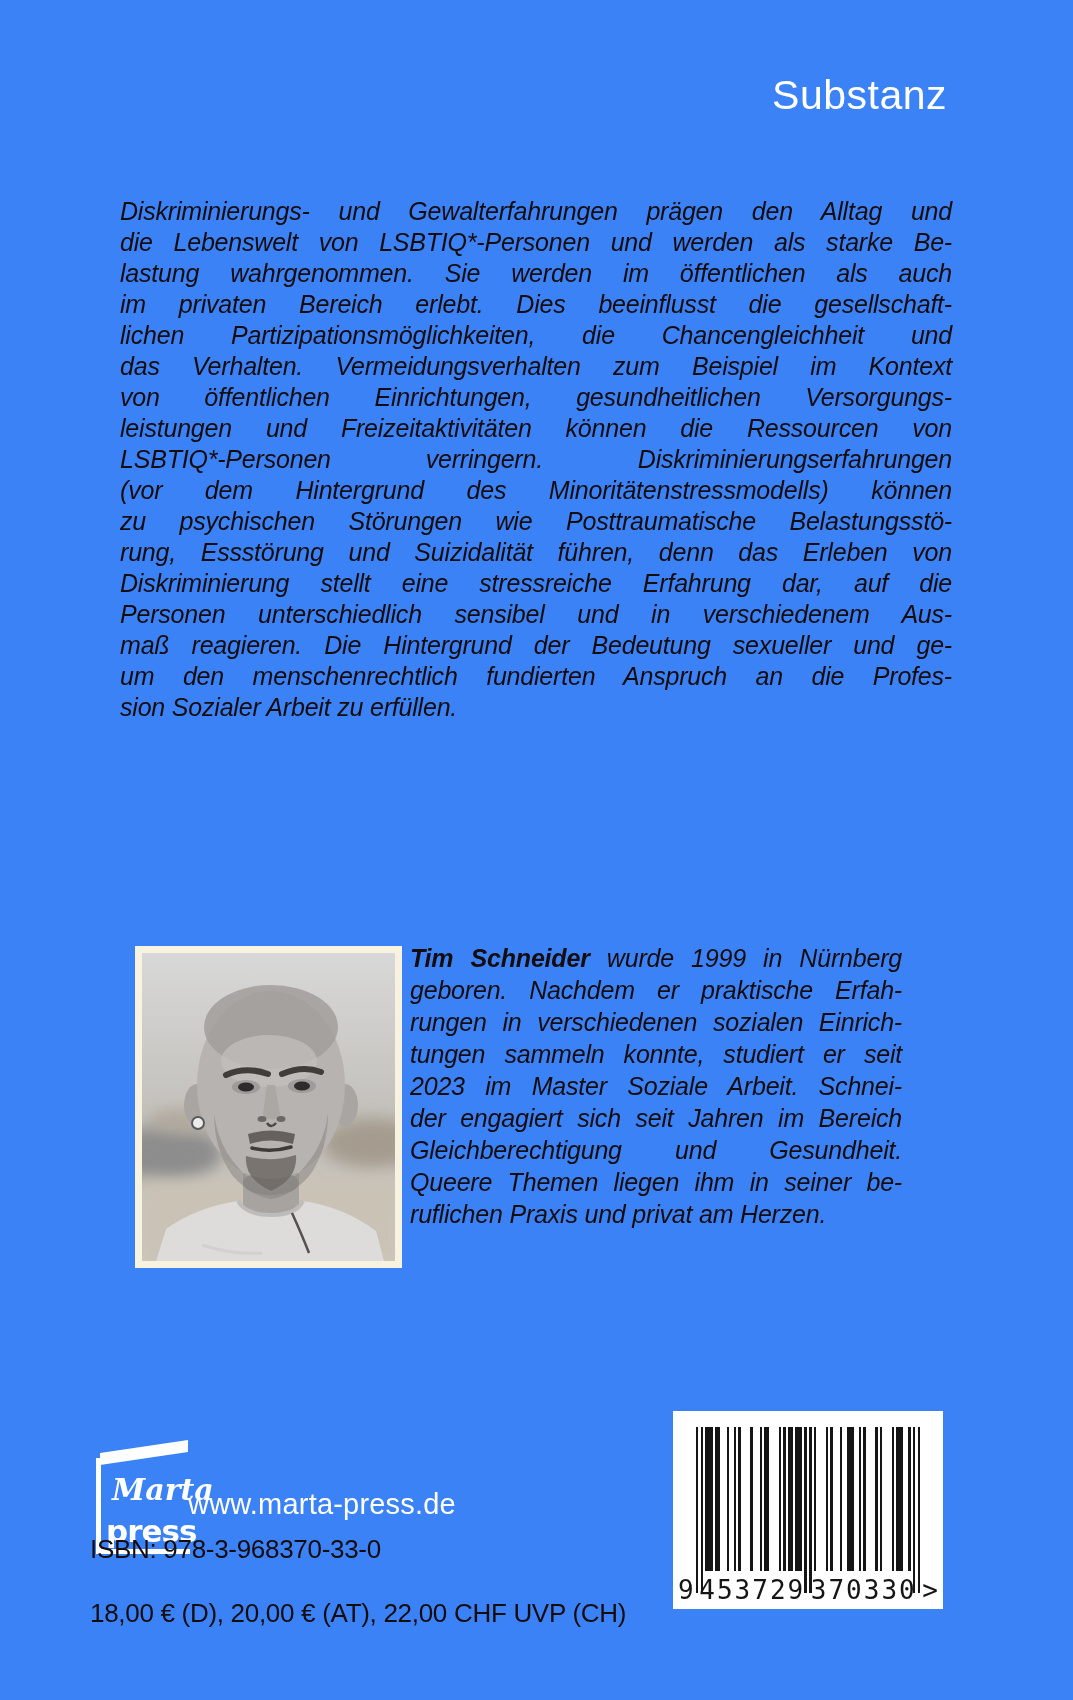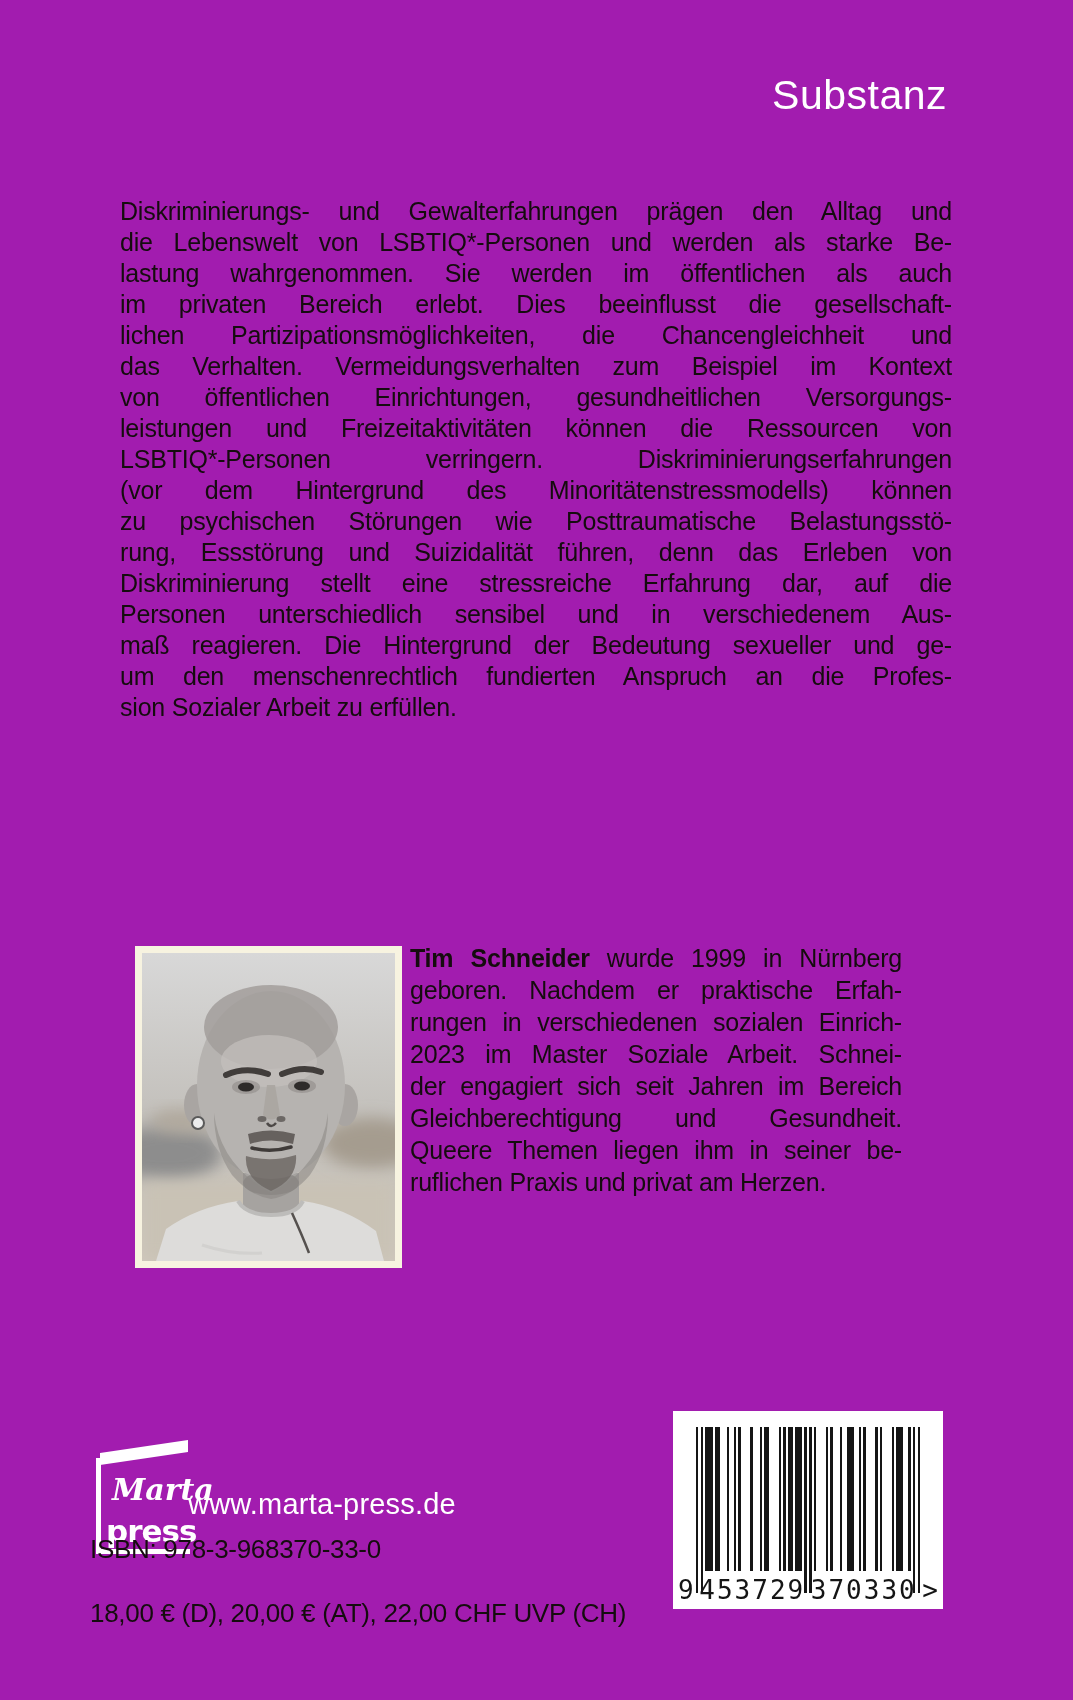--- a/index.html
+++ b/index.html
@@ -1,33 +1,33 @@
 <!DOCTYPE html>
 <html><head>
 <meta charset="utf-8">
 <style>
   html,body { margin:0; padding:0; background:#555; }
   .cover {
     position:relative; width:1073px; height:1700px;
-    background:#a21caf; overflow:hidden;
+    background:#3b82f6; overflow:hidden;
     font-family:"Liberation Sans", sans-serif;
   }
   .series {
     position:absolute; top:72px; right:126px;
     color:#ffffff; font-size:41px; letter-spacing:0.5px;
   }
   .blurb {
     position:absolute; left:120px; top:196px; width:832px;
     color:#150c0e; font-size:25px; line-height:31px; letter-spacing:-0.2px;
   }
   .bio {
     position:absolute; left:410px; top:942px; width:492px;
     color:#150c0e; font-size:25px; line-height:32px; letter-spacing:-0.2px;
   }
-  .jline { text-align:justify; text-align-last:justify; white-space:nowrap; }
+  .jline { text-align:justify; text-align-last:justify; white-space:nowrap;font-style:italic; }
   .jline.last { text-align-last:left; }
   .bio b { font-weight:bold; }
   .photo {
     position:absolute; left:135px; top:946px;
     width:253px; height:308px;
     border:7px solid #f7f3e0; background:#c9c9c9;
   }
   .photo svg { display:block; }
   .logo { position:absolute; left:86px; top:1438px; }
   .website {
@@ -120,20 +120,21 @@
       <path d="M96,248 Q104,262 129,262 Q154,262 161,248" fill="none" stroke="#bdbcba" stroke-width="4"></path>
       <path d="M150,260 Q160,282 167,300" stroke="#55514e" stroke-width="2.5" fill="none"></path>
       <path d="M60,292 Q90,302 120,300" stroke="#cfcecc" stroke-width="3" fill="none" opacity="0.8"></path>
     </svg>
   </div>
 
   <div class="bio">
     <div class="jline"><b>Tim Schneider</b><span> wurde 1999 in Nürnberg</span></div>
     <div class="jline">geboren. Nachdem er praktische Erfah-</div>
     <div class="jline">rungen in verschiedenen sozialen Einrich-</div>
+    <div class="jline">tungen sammeln konnte, studiert er seit</div>
     <div class="jline">2023 im Master Soziale Arbeit. Schnei-</div>
     <div class="jline">der engagiert sich seit Jahren im Bereich</div>
     <div class="jline">Gleichberechtigung und Gesundheit.</div>
     <div class="jline">Queere Themen liegen ihm in seiner be-</div>
     <div class="jline last">ruflichen Praxis und privat am Herzen.</div>
   </div>
 
   <div class="logo">
     <svg width="180" height="122" viewBox="0 0 180 122">
       <polygon points="14,15 102,2 102,14 14,27" fill="#ffffff"></polygon>

